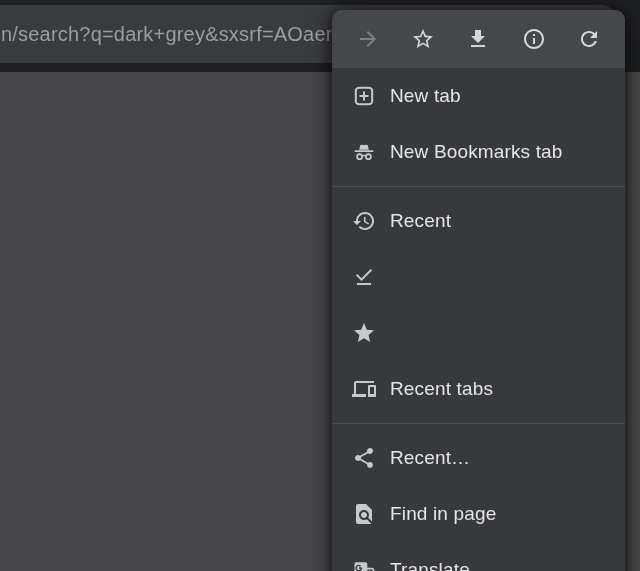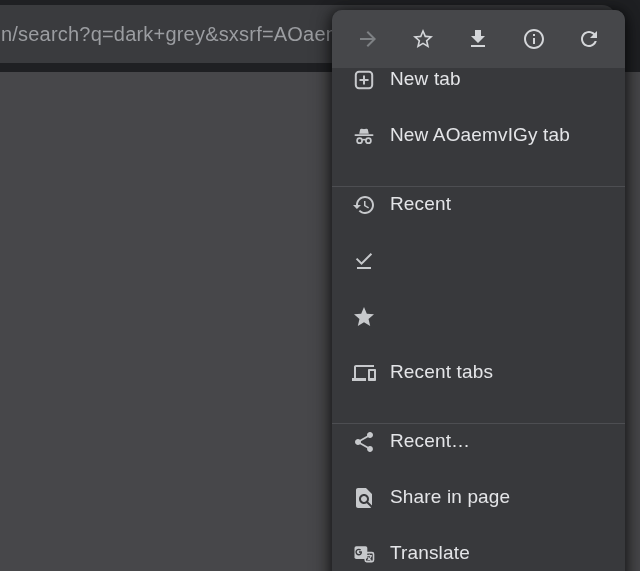--- a/index.html
+++ b/index.html
@@ -31,21 +31,21 @@
     display:flex;align-items:center;justify-content:space-around;padding:0 8px;
   }
   .action-btn{
     width:44px;height:44px;display:flex;align-items:center;justify-content:center;
     background:transparent;border:none;padding:0;cursor:pointer;color:var(--icon-bright);
   }
   .action-btn.disabled{color:var(--icon-disabled);}
   .action-btn svg{width:24px;height:24px;}
   .menu-list{flex:1;}
   .menu-item{
-    height:56px;display:flex;gap:14px;
+    height:56px;display:flex;align-items:center;gap:14px;
     padding:0 16px 0 20px;cursor:pointer;color:var(--item-text);
   }
   .menu-item .mi-icon{width:24px;height:24px;flex:none;color:var(--icon);display:flex;}
   .menu-item .mi-icon svg{width:24px;height:24px;}
   .menu-item .mi-label{font-size:19px;letter-spacing:.15px;}
   .divider{height:1px;background:var(--divider);margin:6px 0;}
 </style>
 </head>
 <body>
 
@@ -112,21 +112,21 @@
       <div class="menu-item">
         <span class="mi-icon">
           <svg viewBox="0 0 24 24" fill="none" stroke="currentColor">
             <path d="M3.4 11.1h17.2" stroke-width="1.8" stroke-linecap="round"></path>
             <path d="M7.2 9.7l.95-4.1c.16-.68.84-1.1 1.52-.92l1.55.4c.5.13 1.06.13 1.56 0l1.55-.4c.68-.18 1.36.24 1.52.92l.95 4.1z" fill="currentColor" stroke="none"></path>
             <circle cx="7.6" cy="16.7" r="2.5" stroke-width="1.7"></circle>
             <circle cx="16.4" cy="16.7" r="2.5" stroke-width="1.7"></circle>
             <path d="M10.2 16.2c1.05-.75 2.55-.75 3.6 0" stroke-width="1.5"></path>
           </svg>
         </span>
-        <span class="mi-label">New AOaemvIGy tab</span>
+        <span class="mi-label">New Bookmarks tab</span>
       </div>
 
       <div class="divider"></div>
 
       <div class="menu-item">
         <span class="mi-icon">
           <svg viewBox="0 0 24 24" fill="currentColor">
               <path d="M13 3c-4.97 0-9 4.03-9 9H1l3.89 3.89.07.14L9 12H6c0-3.87 3.13-7 7-7s7 3.13 7 7-3.13 7-7 7c-1.93 0-3.68-.79-4.94-2.06l-1.42 1.42C8.27 19.99 10.51 21 13 21c4.97 0 9-4.03 9-9s-4.03-9-9-9zm-1 5v5l4.28 2.54.72-1.21-3.5-2.08V8H12z"></path>
             </svg>
         </span>
@@ -168,21 +168,21 @@
         </span>
         <span class="mi-label">Recent…</span>
       </div>
 
       <div class="menu-item">
         <span class="mi-icon">
           <svg viewBox="0 0 24 24" fill="currentColor">
               <path d="M20 19.59V8l-6-6H6c-1.1 0-2 .9-2 2v16c0 1.1.9 2 2 2h12c.45 0 .85-.15 1.19-.4l-4.43-4.43c-.8.52-1.76.83-2.76.83-2.76 0-5-2.24-5-5s2.24-5 5-5 5 2.24 5 5c0 1-.31 1.96-.83 2.75L20 19.59zM9 13c0 1.66 1.34 3 3 3s3-1.34 3-3-1.34-3-3-3-3 1.34-3 3z"></path>
             </svg>
         </span>
-        <span class="mi-label">Share in page</span>
+        <span class="mi-label">Find in page</span>
       </div>
 
       <div class="menu-item">
         <span class="mi-icon">
           <svg viewBox="0 0 24 24">
             <rect x="2.5" y="4.2" width="12.8" height="12.8" rx="1.8" fill="currentColor"></rect>
             <path d="M9.7 9.3H7v1.4h1.6c-.2.8-.9 1.4-1.8 1.4-1.1 0-2-.9-2-2s.9-2 2-2c.5 0 .95.18 1.3.5l1-1c-.6-.58-1.4-.9-2.3-.9-1.9 0-3.4 1.5-3.4 3.4s1.5 3.4 3.4 3.4c2 0 3.2-1.4 3.2-3.3 0-.32-.1-.6-.3-.9z" fill="#38393c"></path>
             <rect x="13.2" y="10.6" width="8.3" height="9" rx="1.5" fill="none" stroke="currentColor" stroke-width="1.6"></rect>
             <path d="M14.7 13.7h5.2M17.3 12.6v1.1M19.4 13.8c-.8 2-2.2 3.5-3.9 4.4M15.9 15.4c.8 1.4 2 2.5 3.5 3.2" fill="none" stroke="currentColor" stroke-width="1.2"></path>
           </svg>

